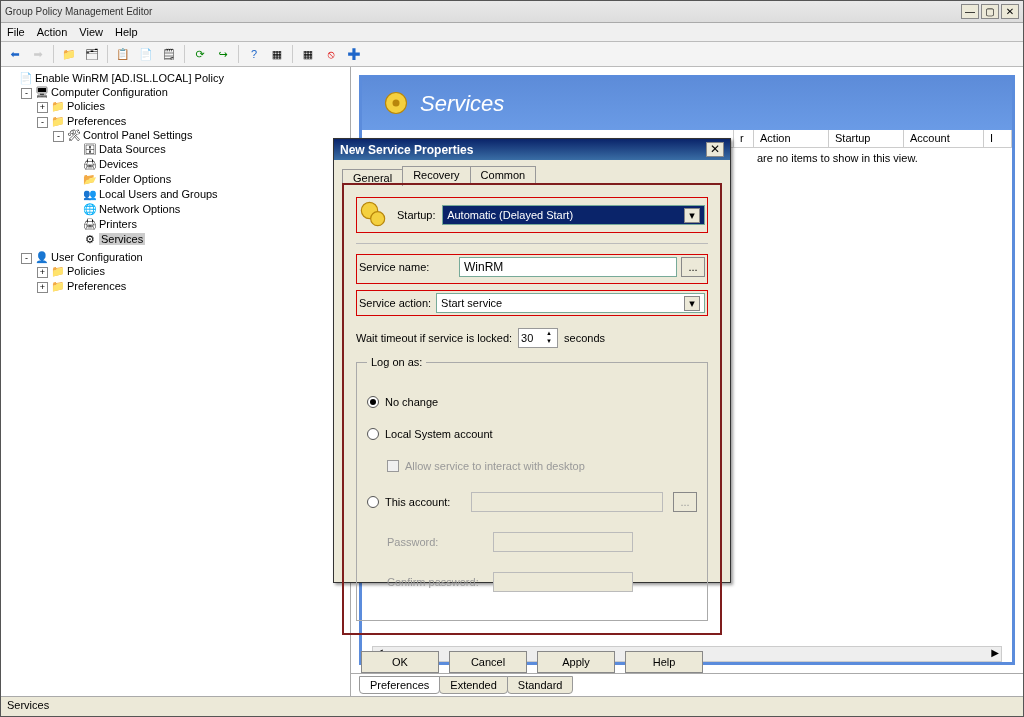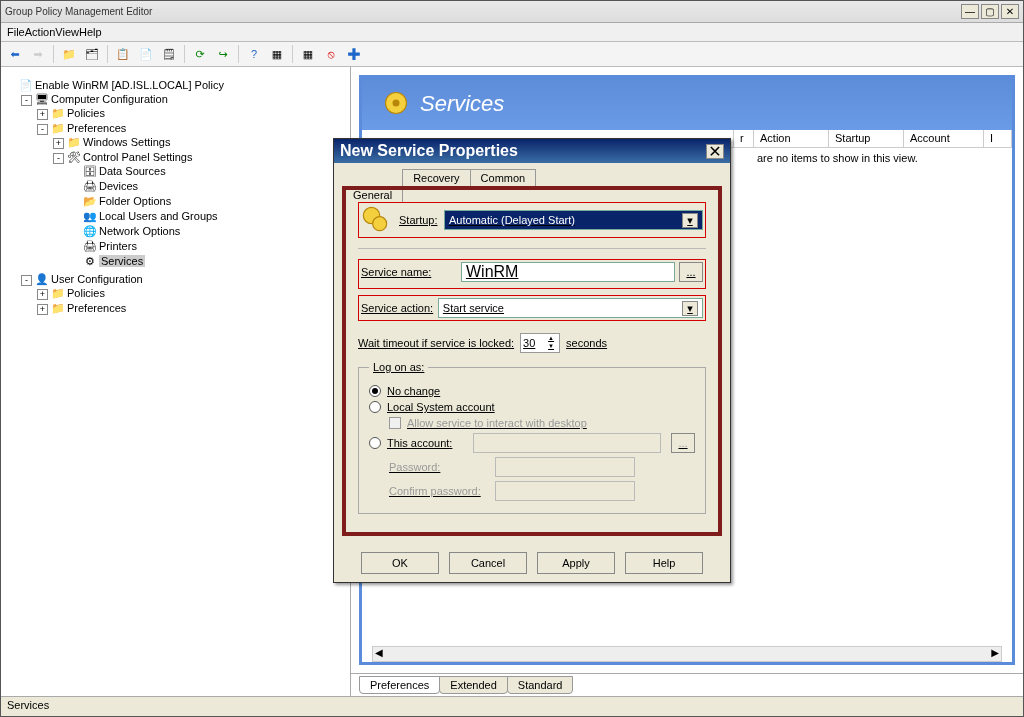--- a/index.html
+++ b/index.html
@@ -2,29 +2,29 @@
 <html><head>
 <meta charset="utf-8">
 <style>
 * { box-sizing: border-box; margin: 0; padding: 0; font-family: "Segoe UI", Tahoma, sans-serif; }
 body { background: #fff; width: 1024px; height: 717px; overflow: hidden; position: relative; font-size: 11px; color: #000; }
 .window-frame { width: 1024px; height: 717px; border: 1px solid #555; background: #ece9d8; display: flex; flex-direction: column; }
 .titlebar { background: linear-gradient(#e9e9e9,#ddd); height: 22px; display: flex; align-items: center; padding: 0 4px; border-bottom: 1px solid #aaa; }
 .titlebar-title { flex: 1; font-size: 10px; color: #333; }
 .window-controls { display: flex; gap: 2px; }
 .window-controls span { width: 18px; height: 15px; border: 1px solid #888; background: #ece9d8; display: inline-flex; align-items: center; justify-content: center; font-size: 10px; }
-.menubar { background: #f0f0f0; padding: 3px 6px; border-bottom: 1px solid #bbb; display: flex; }
+.menubar { background: #f0f0f0; padding: 3px 6px; border-bottom: 1px solid #bbb; display: flex; gap: 12px; }
 .menubar span { cursor: default; }
 .toolbar { background: #f4f4f4; padding: 2px 4px; border-bottom: 1px solid #bbb; display: flex; align-items: center; gap: 3px; }
 .tool-btn { width: 20px; height: 20px; display: inline-flex; align-items: center; justify-content: center; border-radius: 2px; }
 .sep { width: 1px; height: 18px; background: #ccc; margin: 0 2px; }
 .main-split { flex: 1; display: flex; min-height: 0; }
 .tree-pane { width: 350px; border-right: 1px solid #aaa; background: #fff; overflow: auto; padding: 4px; }
 .tree ul { list-style: none; padding-left: 16px; }
-.tree > ul { padding-left: 0; margin-top: 7px; }
+.tree > ul { padding-left: 0; }
 .tree li { padding: 1px 0; white-space: nowrap; }
 .tree .toggle { display: inline-block; width: 11px; height: 11px; border: 1px solid #888; text-align: center; line-height: 9px; font-size: 9px; margin-right: 3px; background: #fff; cursor: pointer; }
 .tree .noexp { display: inline-block; width: 11px; margin-right: 3px; }
 .tree .ico { display: inline-block; width: 14px; text-align: center; margin-right: 2px; }
 .tree .label { cursor: default; }
 .tree .selected { background: #ccc; padding: 0 2px; }
 .right-pane { flex: 1; display: flex; flex-direction: column; position: relative; background: #fff; min-width: 0; }
 .services-header { height: 55px; background: linear-gradient(#5d8cd9,#6a9be6); display: flex; align-items: center; padding-left: 20px; border: 3px solid #5b8cdc; border-bottom: none; }
 .services-header .gear { margin-right: 10px; }
 .services-header h1 { color: #fff; font-size: 22px; font-weight: 500; font-style: italic; }
@@ -35,41 +35,41 @@
 .right-content .hscroll { position: absolute; bottom: 0; left: 10px; right: 10px; height: 16px; background: #eee; border: 1px solid #ccc; }
 .right-content .hscroll::before { content:"◀"; position:absolute; left:0; font-size:10px; padding:0 2px;}
 .right-content .hscroll::after { content:"▶"; position:absolute; right:0; font-size:10px; padding:0 2px;}
 .tabs { background: #fff; padding: 2px 8px; display: flex; gap: -1px; border-top:1px solid #aaa; }
 .tab { border: 1px solid #999; border-top: 1px solid #999; background: #ece9d8; padding: 2px 10px; font-size: 11px; border-radius: 0 0 4px 4px; margin-right:-1px; }
 .tab.active { background: #fff; font-weight: normal; }
 .statusbar { height: 20px; background: #ece9d8; border-top: 1px solid #aaa; padding: 2px 6px; font-size: 11px; }
 
 
 .dialog { position: absolute; top: 138px; left: 333px; width: 398px; height: 445px; background: #ece9d8; border: 1px solid #333; box-shadow: 2px 2px 3px rgba(0,0,0,0.4); z-index: 100; display: flex; flex-direction: column; }
-.dialog-title { background: linear-gradient(#0a246a,#3a6ea5); color: #fff; padding: 3px 6px; font-size: 16px; display: flex; align-items: center; }
+.dialog-title { background: linear-gradient(#0a246a,#3a6ea5); color: #fff; padding: 3px 6px; font-size: 12px; display: flex; align-items: center; }
 .dialog-title span:first-child { flex:1; font-weight: bold; }
 .dialog-close { width: 18px; height: 15px; background: #ece9d8; color: #000; border: 1px solid #888; text-align:center; line-height:13px; }
 .dialog-tabs { display: flex; padding: 6px 8px 0 8px; }
 .dialog-tab { border: 1px solid #999; border-bottom: none; padding: 2px 10px; background: #ece9d8; font-size: 11px; margin-right: -1px; }
-.dialog-tab.active { background: #ece9d8; position: relative; top: 17px; }
-.dialog-body { margin: 0 8px 8px 8px; border: 4px solid #7f1d1d; flex: 1; padding: 12px; position: relative; text-decoration: underline; }
+.dialog-tab.active { background: #ece9d8; position: relative; top: 3px; }
+.dialog-body { margin: 0 8px 8px 8px; border: 2px solid #7f1d1d; flex: 1; padding: 12px; position: relative; }
 .form-row { display: flex; align-items: center; margin-bottom: 8px; }
 .form-row label { width: 100px; font-size: 11px; }
 .highlight { border: 1.5px solid #d40000; padding: 2px; }
 .select-dd { width: 100%; height: 20px; background: #0a246a; color: #fff; border: 1px solid #7a9; padding: 1px 4px; font-size: 11px; display: flex; align-items: center; }
 .select-dd .arrow { margin-left: auto; background: #ece9d8; color:#000; width: 16px; text-align: center; border:1px solid #888; }
 .plain-select { width: 100%; height: 20px; background: #fff; border: 1px solid #7a9; padding: 1px 4px; display: flex; align-items: center; font-size: 11px; }
 .plain-select .arrow { margin-left: auto; background: #ece9d8; width: 16px; text-align: center; border:1px solid #888; }
-.text-input { flex:1; height: 20px; background: #fff; border: 1px solid #7a9; padding: 1px 4px; font-size: 16px; display: flex; align-items: center; }
+.text-input { flex:1; height: 20px; background: #fff; border: 1px solid #7a9; padding: 1px 4px; font-size: 12px; display: flex; align-items: center; }
 .browse-btn { width: 24px; height: 20px; margin-left: 4px; border:1px solid #888; background:#ece9d8; text-align:center; line-height:18px; }
 .spinner { width: 40px; height: 20px; background: #fff; border: 1px solid #999; display: inline-flex; align-items: center; padding: 0 2px; }
 .spinner .spinbtn { width: 12px; height: 18px; margin-left: auto; display:flex; flex-direction:column; font-size:6px; line-height:8px; text-align:center; }
 fieldset { border: 1px solid #aaa; padding: 8px 10px; margin-top: 8px; }
 fieldset legend { font-size: 11px; padding: 0 4px; }
-.radio-row { display: flex; align-items: center; margin: 4px 0; gap: 6px; }
+.radio-row { display: flex; align-items: center; margin: 20px 0; gap: 6px; }
 .radio { width: 12px; height: 12px; border: 1px solid #555; border-radius: 50%; display: inline-block; background: #fff; position: relative; }
 .radio.checked::after { content:""; position:absolute; top:2px; left:2px; width:6px; height:6px; background:#000; border-radius:50%; }
 .checkbox { width: 12px; height: 12px; border: 1px solid #999; background: #f0f0f0; display:inline-block; }
 .disabled { color: #999; }
 .disabled-input { height: 20px; background: #ece9d8; border: 1px solid #bbb; flex:1; }
 .dialog-buttons { display: flex; justify-content: center; gap: 10px; padding: 8px; }
 .dialog-buttons button { width: 78px; height: 22px; border: 1px solid #888; background: #ece9d8; font-size: 11px; }
 .gear-svg { width: 28px; height: 28px; }
 </style>
 </head>
@@ -119,21 +119,20 @@
     <div class="tree-pane">
       <div class="tree">
         <ul>
           <li><span class="noexp"></span><span class="ico">📄</span><span class="label">Enable WinRM [AD.ISL.LOCAL] Policy</span>
             <ul>
               <li><span class="toggle">-</span><span class="ico">🖥</span><span class="label">Computer Configuration</span>
                 <ul>
                   <li><span class="toggle">+</span><span class="ico">📁</span><span class="label">Policies</span></li>
                   <li><span class="toggle">-</span><span class="ico">📁</span><span class="label">Preferences</span>
                     <ul>
-                      <li><span class="toggle">+</span><span class="ico">📁</span><span class="label">Windows Settings</span></li>
                       <li><span class="toggle">-</span><span class="ico">🛠</span><span class="label">Control Panel Settings</span>
                         <ul>
                           <li><span class="noexp"></span><span class="ico">🗄</span><span class="label">Data Sources</span></li>
                           <li><span class="noexp"></span><span class="ico">🖨</span><span class="label">Devices</span></li>
                           <li><span class="noexp"></span><span class="ico">📂</span><span class="label">Folder Options</span></li>
                           <li><span class="noexp"></span><span class="ico">👥</span><span class="label">Local Users and Groups</span></li>
                           <li><span class="noexp"></span><span class="ico">🌐</span><span class="label">Network Options</span></li>
                           <li><span class="noexp"></span><span class="ico">🖨</span><span class="label">Printers</span></li>
                           <li><span class="noexp"></span><span class="ico">⚙</span><span class="label selected">Services</span></li>
                         </ul>

